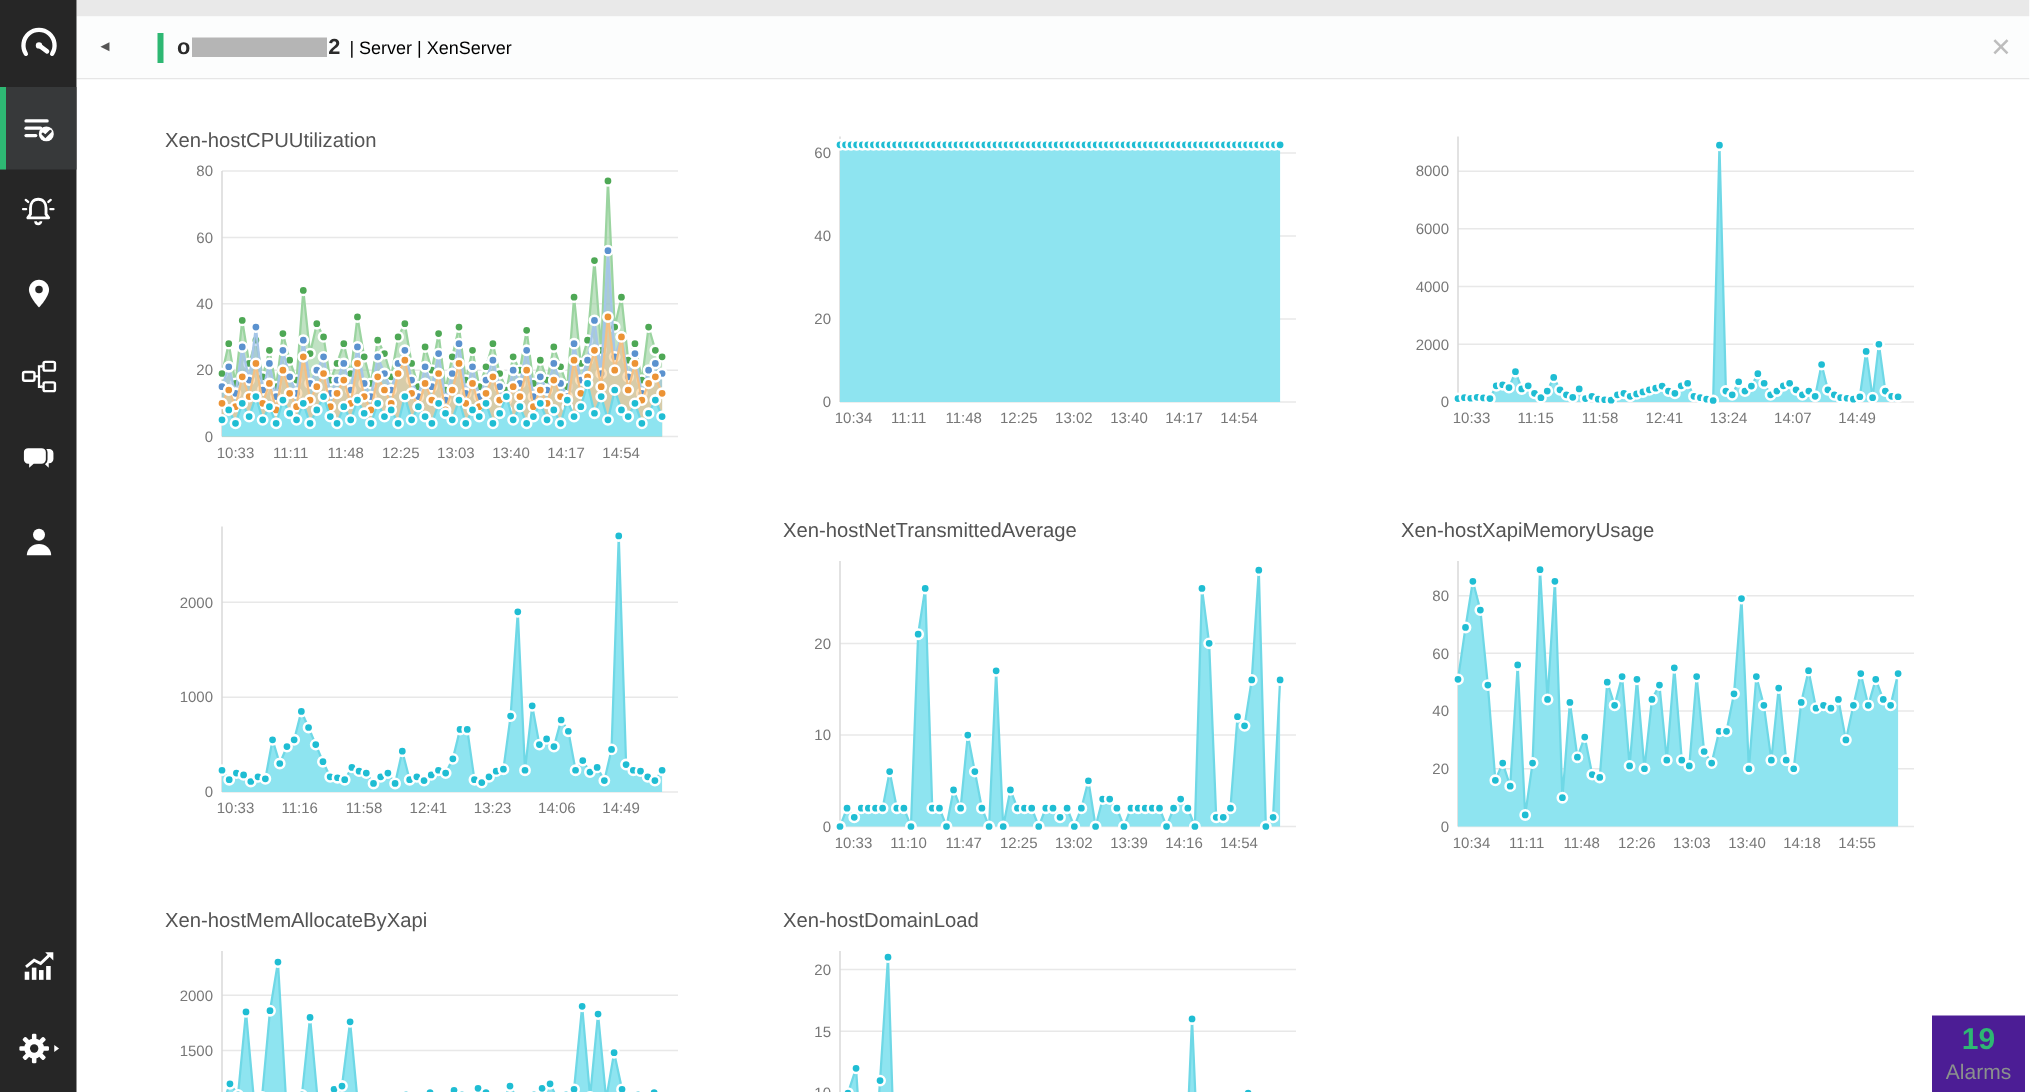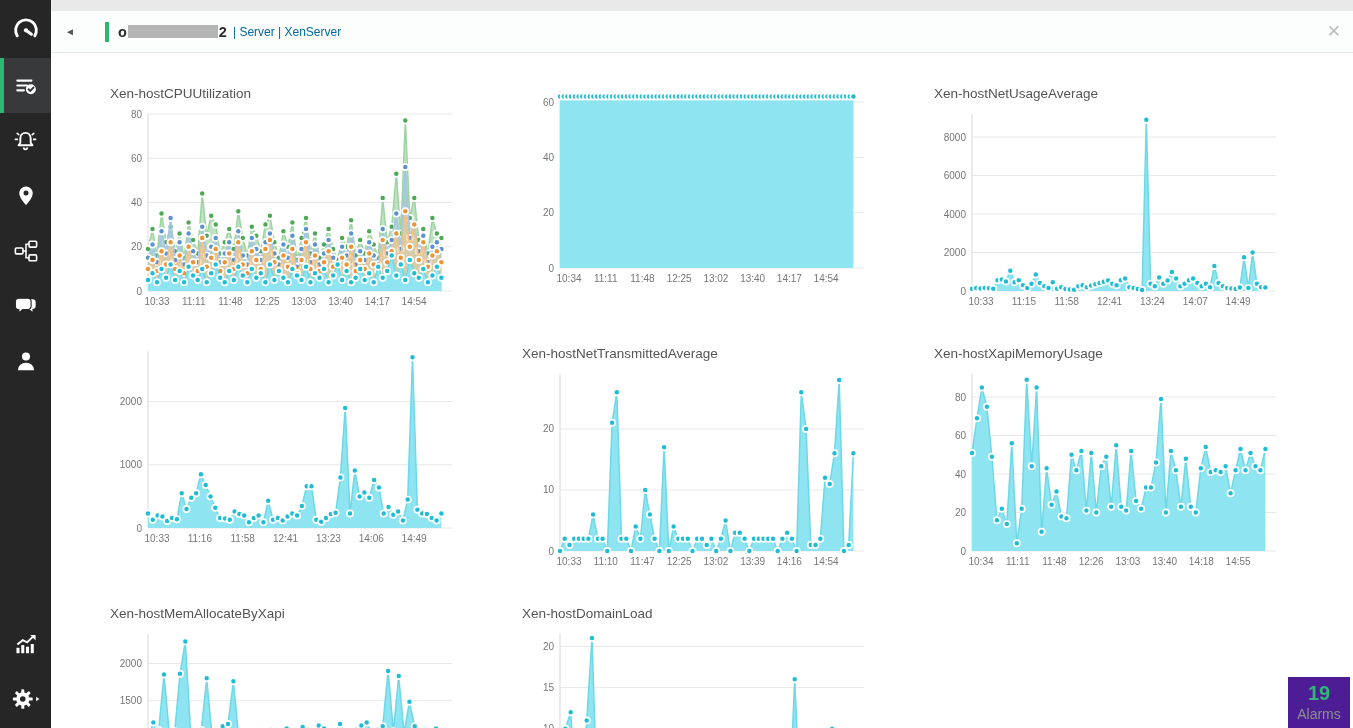--- a/index.html
+++ b/index.html
@@ -20,21 +20,21 @@
   .nav-item svg { display:block; }
 
   
   .topstrip { position:absolute; left:51px; top:0; width:1302px; height:11px; background:#e9e9e9; }
   .header { position:absolute; left:51px; top:11px; width:1302px; height:42px;
             background:#fcfdfd; border-bottom:1px solid #e6e6e6; display:flex; align-items:center; }
   .back-btn { margin-left:14px; color:#555; font-size:10px; cursor:pointer; width:14px; }
   .accent-bar { width:4px; height:20px; background:#2eb873; margin-left:26px; margin-right:9px; }
   .monitor-name { font-size:14.5px; font-weight:bold; color:#2b2b2b; display:flex; align-items:center; }
   .redacted { display:inline-block; width:90px; height:13px; background:#b5b5b5; margin:0 1px; }
-  .crumb-path { font-size:12px; color:#0369a1; margin-left:6px; }
+  .crumb-path { font-size:12px; color:#000000; margin-left:6px; }
   .close-btn { position:absolute; right:8px; top:8px; font-size:17px; color:#bdbdbd;
                cursor:pointer; font-weight:300; padding:2px 4px; }
 
   
   .main { position:absolute; left:51px; top:53px; width:1302px; height:675px; background:#fff; }
   .grid { display:grid; grid-template-columns:412px 412px 412px; grid-auto-rows:260px;
           padding:33px 0 0 59px; }
   .chart-title { font-size:13.5px; color:#545454; height:23px; }
   .chart-svg { width:340px; height:200px; overflow:visible; }
   .chart-svg text { font-family:"Liberation Sans", sans-serif; }
@@ -568,21 +568,20 @@
             <circle cx="312.8" cy="10.5" r="3.1" fill="#1fbdd3" stroke="#fff" stroke-width="1.7"></circle>
             <circle cx="316.5" cy="10.5" r="3.1" fill="#1fbdd3" stroke="#fff" stroke-width="1.7"></circle>
             <circle cx="320.3" cy="10.5" r="3.1" fill="#1fbdd3" stroke="#fff" stroke-width="1.7"></circle>
             <circle cx="324.0" cy="10.5" r="3.1" fill="#1fbdd3" stroke="#fff" stroke-width="1.7"></circle>
             <circle cx="327.7" cy="10.5" r="3.1" fill="#1fbdd3" stroke="#fff" stroke-width="1.7"></circle>
             <circle cx="331.4" cy="10.5" r="3.1" fill="#1fbdd3" stroke="#fff" stroke-width="1.7"></circle>
           </svg>
       </div>
 
       <div class="chart">
-        <div class="chart-title">Xen-hostNetUsageAverage</div>
         <svg class="chart-svg" viewBox="0 0 340 200">
             <line x1="38" y1="182" x2="342" y2="182" stroke="#e8e8e8" stroke-width="1"></line>
             <text x="32" y="185.5" text-anchor="end" fill="#777" font-size="10">0</text>
             <line x1="38" y1="143.52173913043478" x2="342" y2="143.52173913043478" stroke="#e8e8e8" stroke-width="1"></line>
             <text x="32" y="147.02173913043478" text-anchor="end" fill="#777" font-size="10">2000</text>
             <line x1="38" y1="105.04347826086956" x2="342" y2="105.04347826086956" stroke="#e8e8e8" stroke-width="1"></line>
             <text x="32" y="108.54347826086956" text-anchor="end" fill="#777" font-size="10">4000</text>
             <line x1="38" y1="66.56521739130434" x2="342" y2="66.56521739130434" stroke="#e8e8e8" stroke-width="1"></line>
             <text x="32" y="70.06521739130434" text-anchor="end" fill="#777" font-size="10">6000</text>
             <line x1="38" y1="28.086956521739125" x2="342" y2="28.086956521739125" stroke="#e8e8e8" stroke-width="1"></line>

